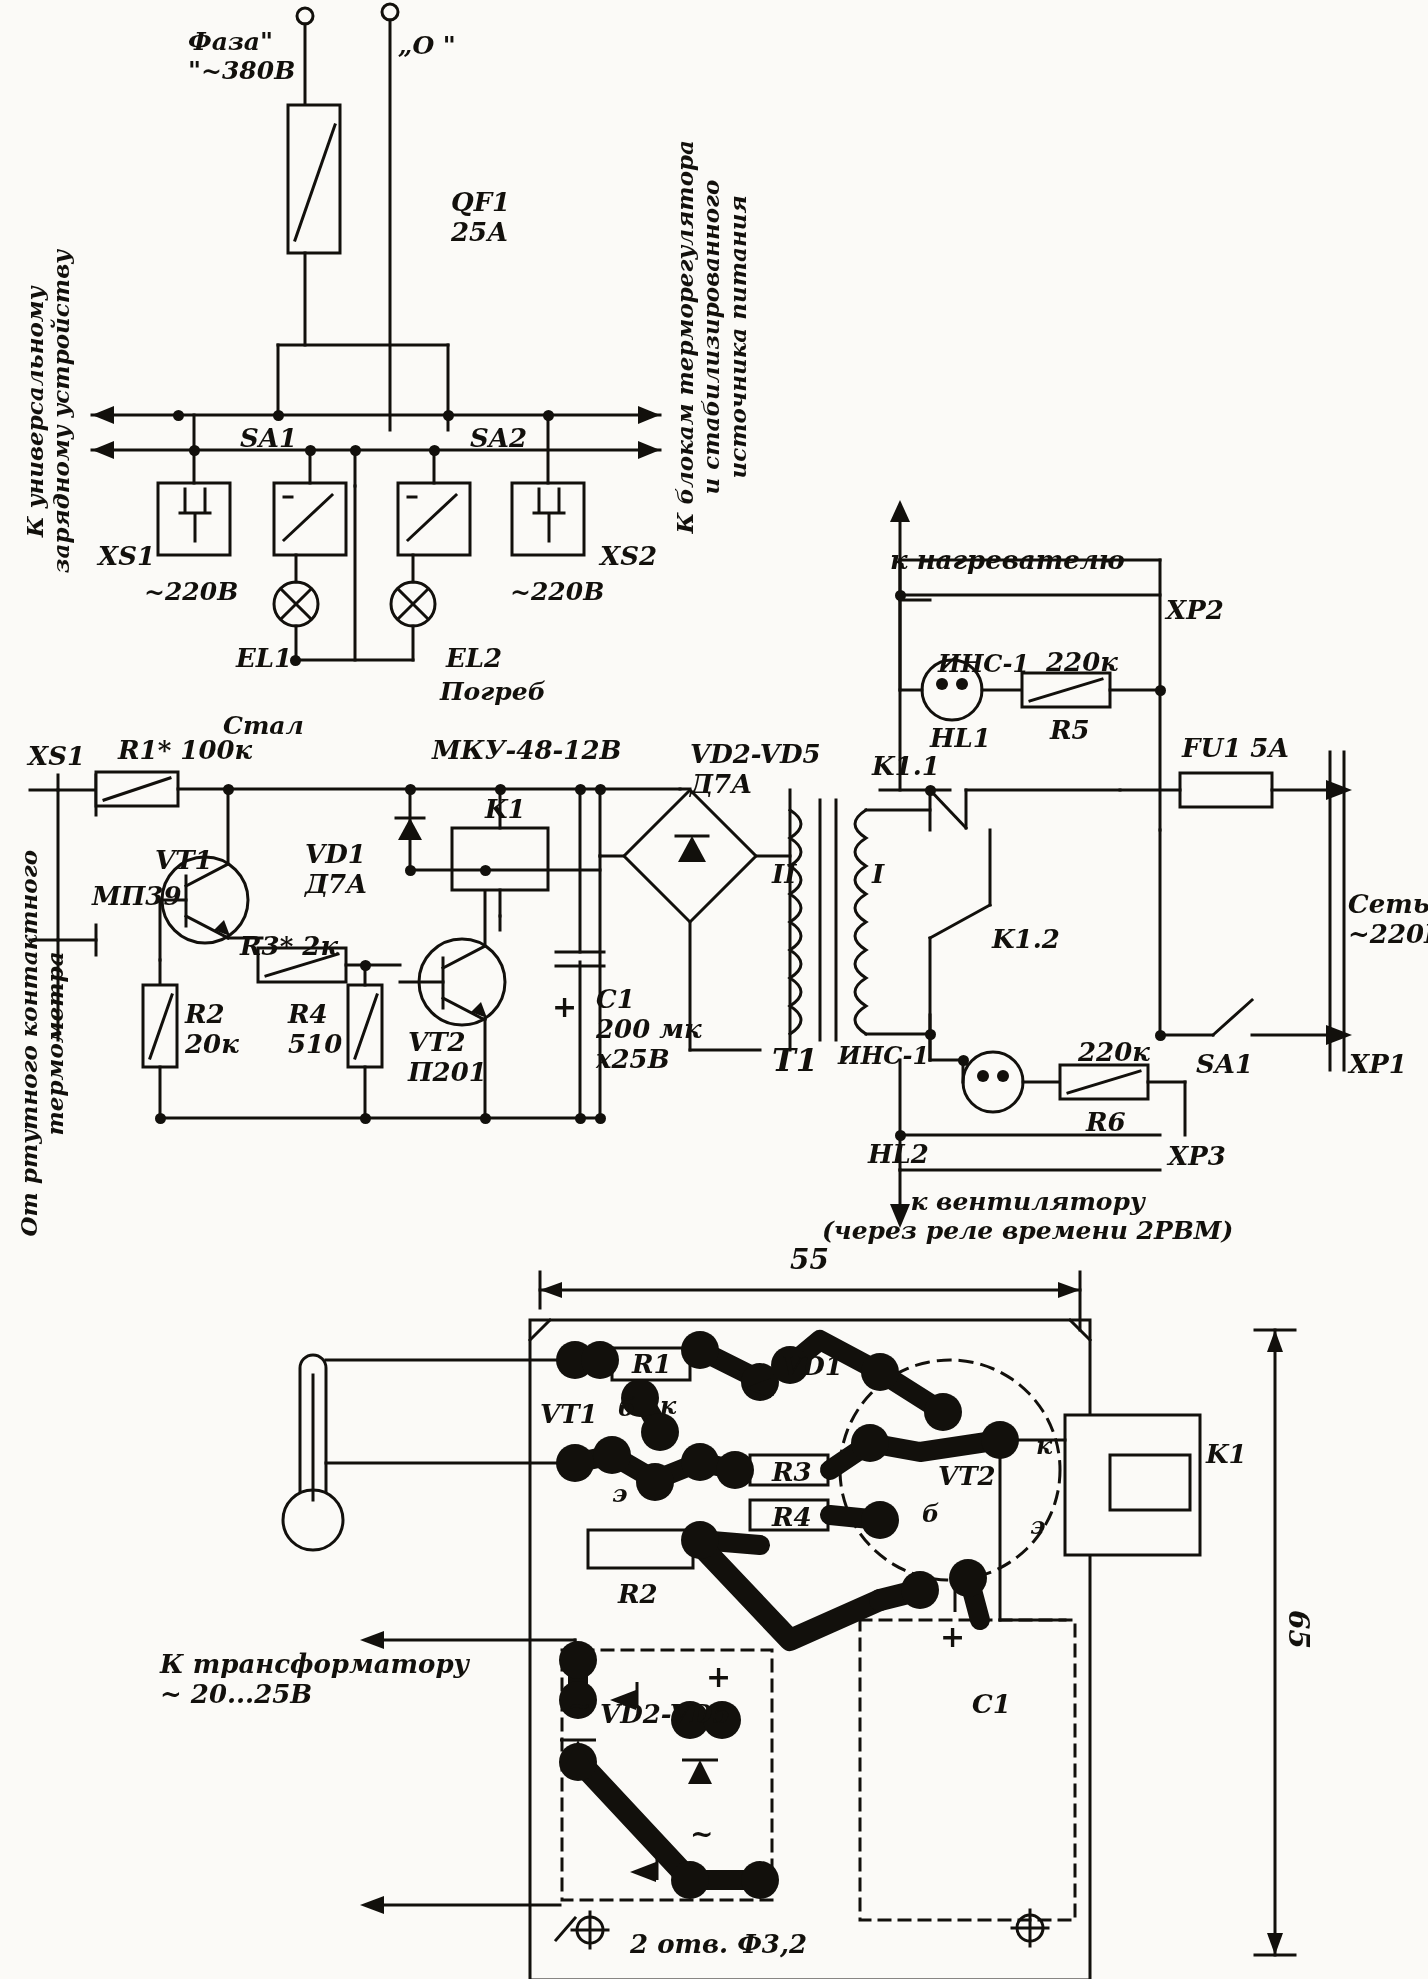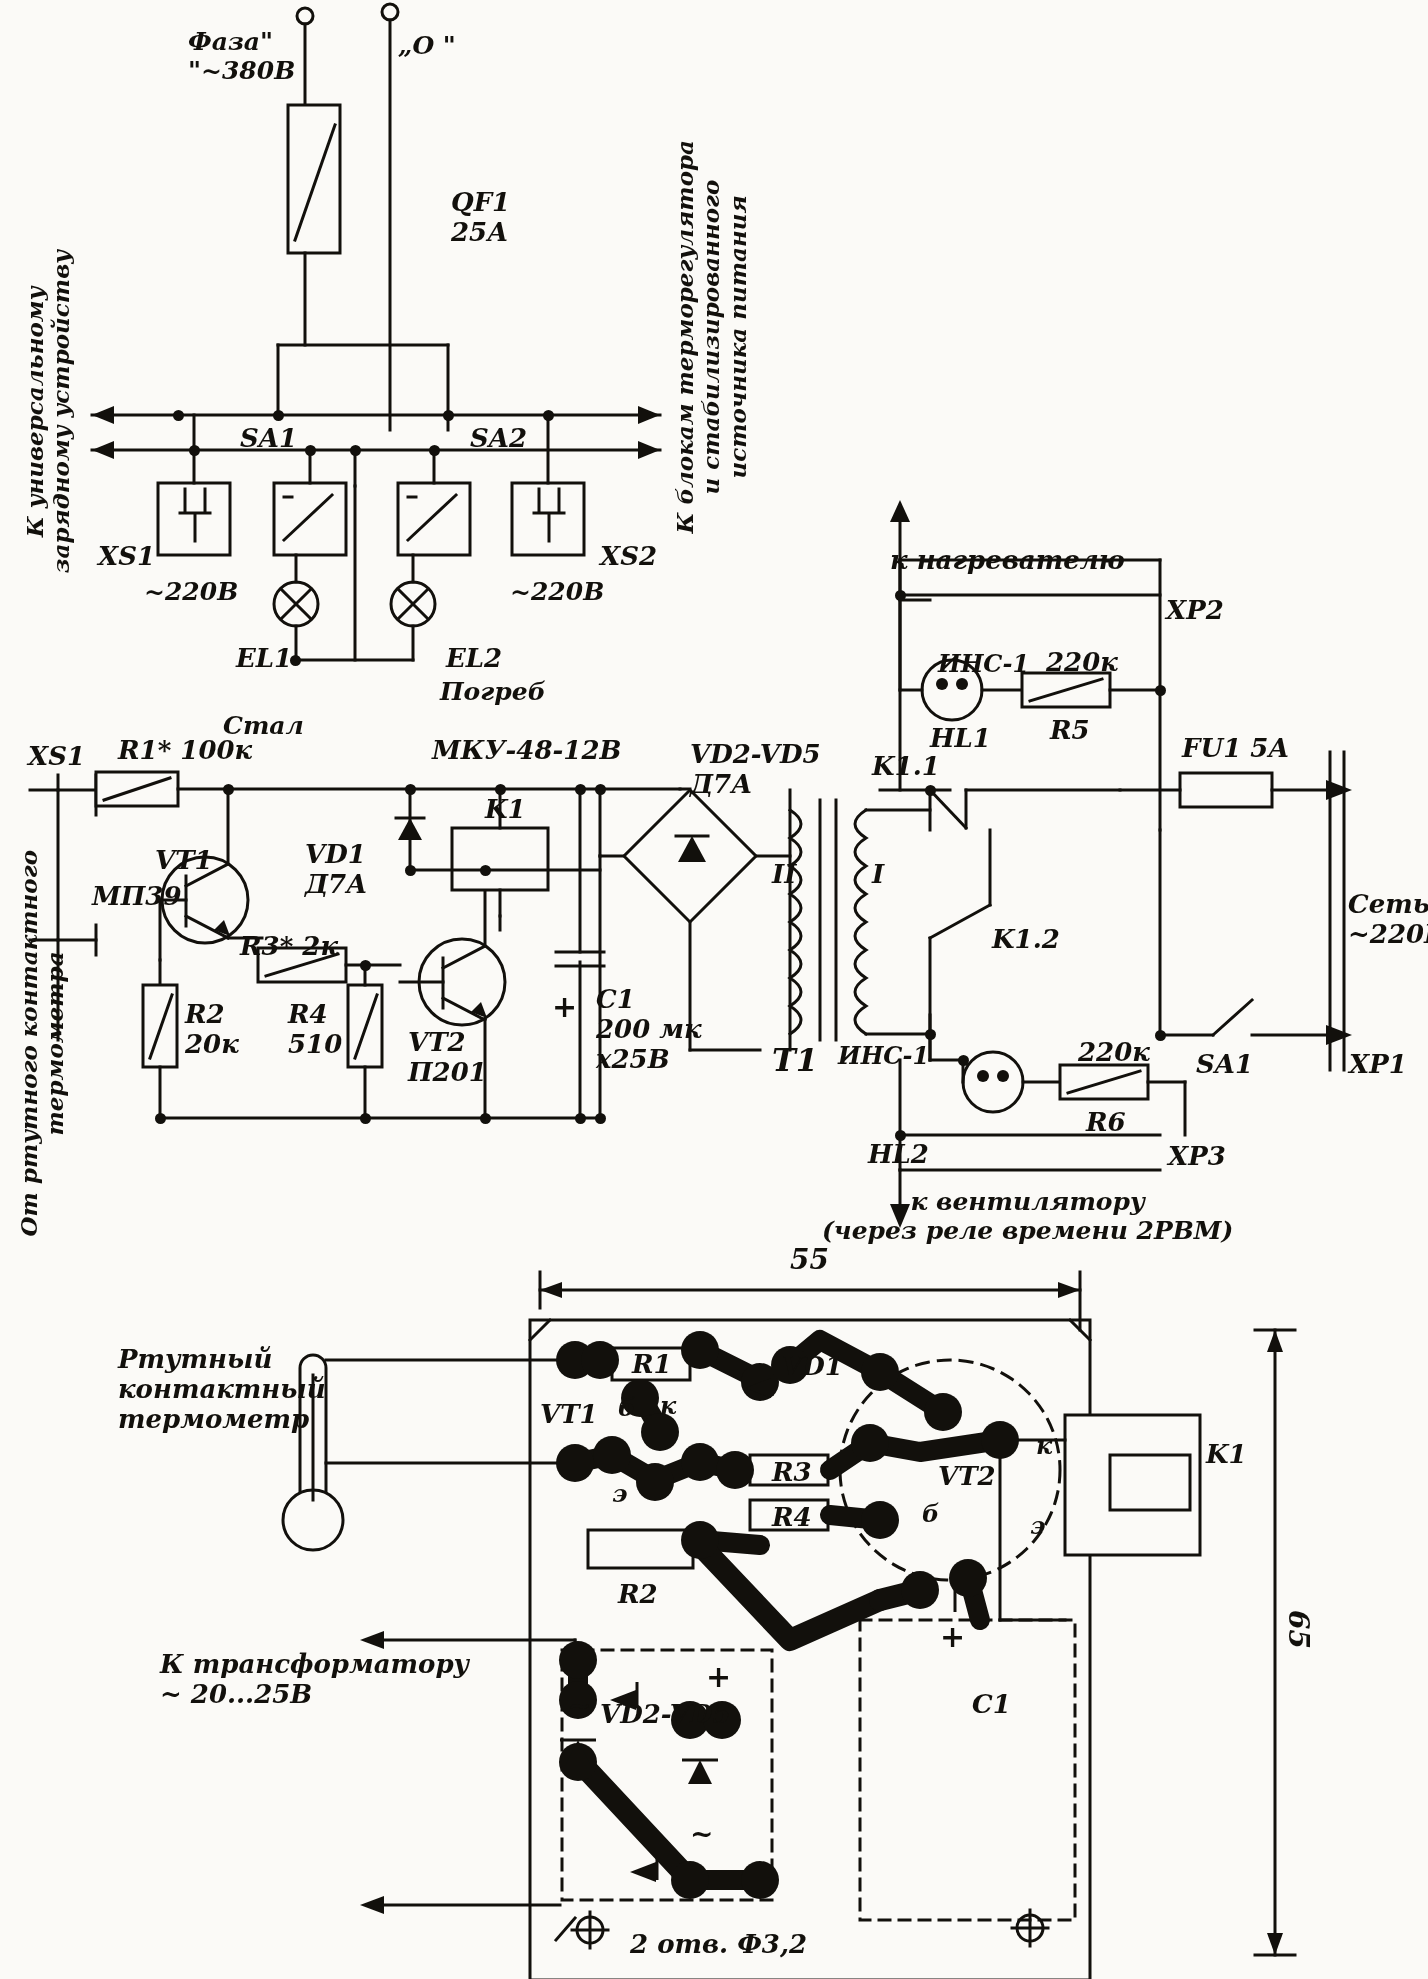--- a/index.html
+++ b/index.html
@@ -427,23 +427,20 @@
   <div class="lbl" style="left:838px;top:1042px;font-size:24px;">ИНС-1</div>
   <div class="lbl" style="left:868px;top:1140px;font-size:26px;">HL2</div>
   <div class="lbl" style="left:1086px;top:1108px;font-size:26px;">R6</div>
   <div class="lbl" style="left:1078px;top:1038px;font-size:26px;">220к</div>
   <div class="lbl" style="left:1168px;top:1142px;font-size:26px;">XP3</div>
   <div class="lbl" style="left:822px;top:1188px;font-size:25px;text-align:center;">к вентилятору
 (через реле времени 2РВМ)</div>
 
   <div class="lbl" style="left:790px;top:1244px;font-size:28px;">55</div>
   <div class="lbl" style="left:1282px;top:1610px;font-size:28px;writing-mode:vertical-rl;">65</div>
-  <div class="lbl" style="left:118px;top:1345px;font-size:26px;">Ртутный
-контактный
-термометр</div>
   <div class="lbl" style="left:160px;top:1650px;font-size:26px;">К трансформатору
 ~ 20...25В</div>
   <div class="lbl" style="left:630px;top:1930px;font-size:26px;">2 отв. Ф3,2</div>
 
   <div class="lbl" style="left:632px;top:1350px;font-size:26px;">R1</div>
   <div class="lbl" style="left:782px;top:1352px;font-size:26px;">VD1</div>
   <div class="lbl" style="left:540px;top:1400px;font-size:26px;">VT1</div>
   <div class="lbl" style="left:618px;top:1394px;font-size:24px;">б</div>
   <div class="lbl" style="left:660px;top:1392px;font-size:24px;">к</div>
   <div class="lbl" style="left:612px;top:1480px;font-size:24px;">э</div>

